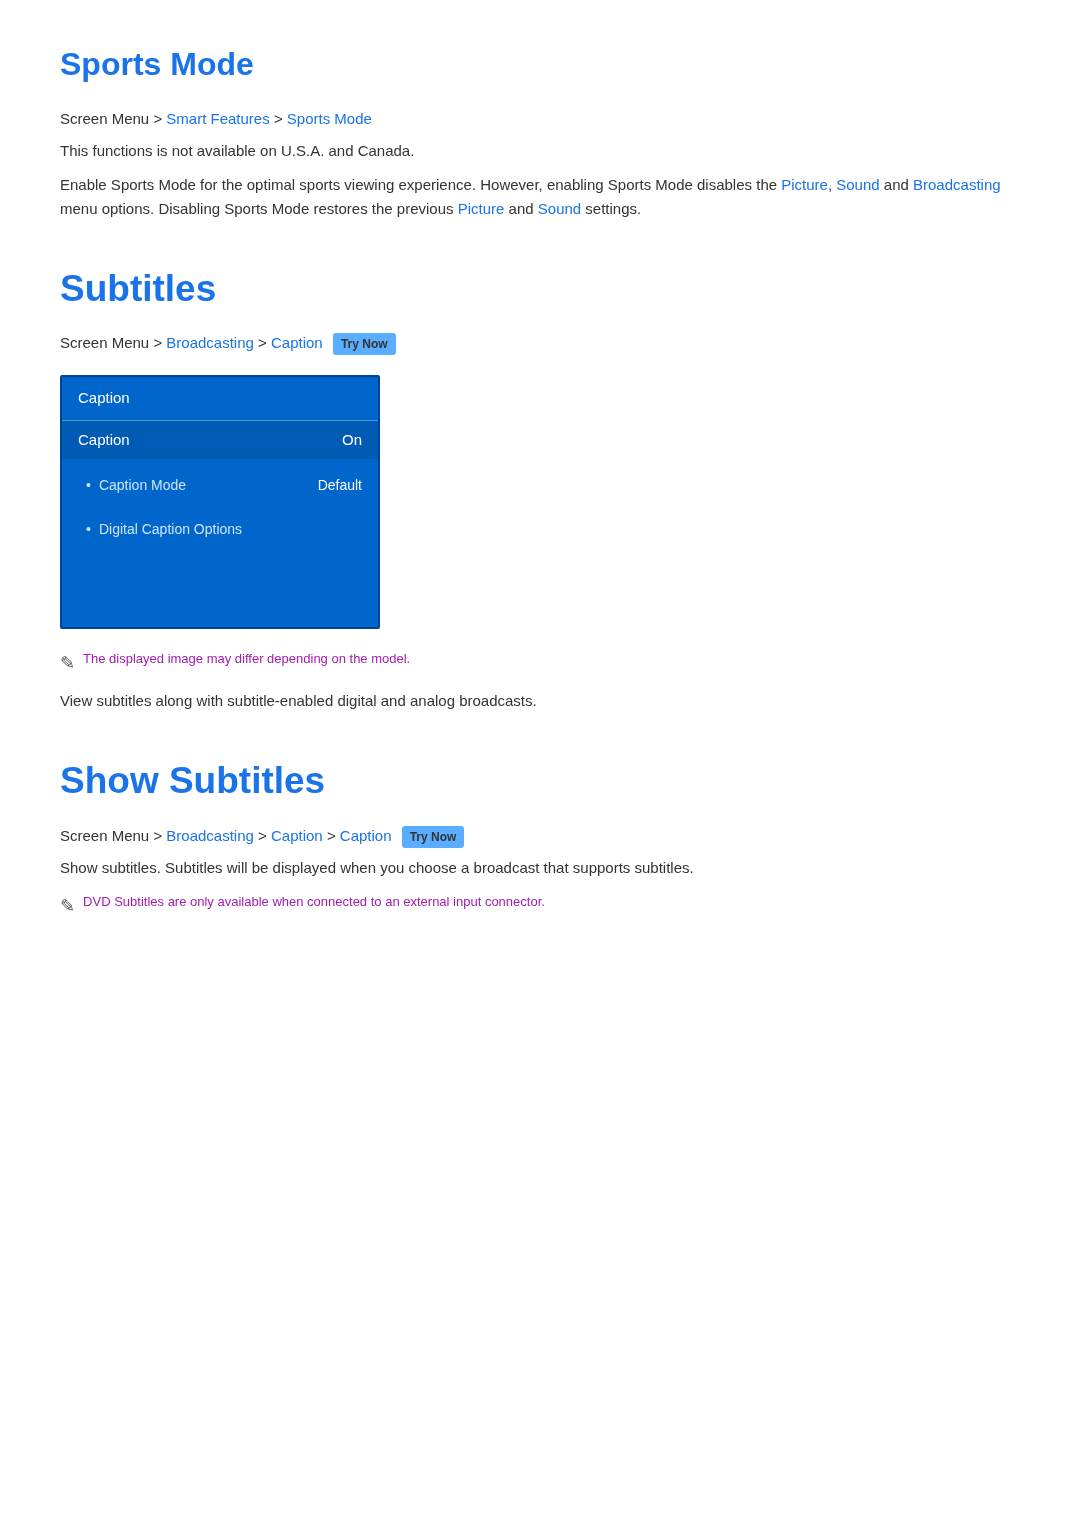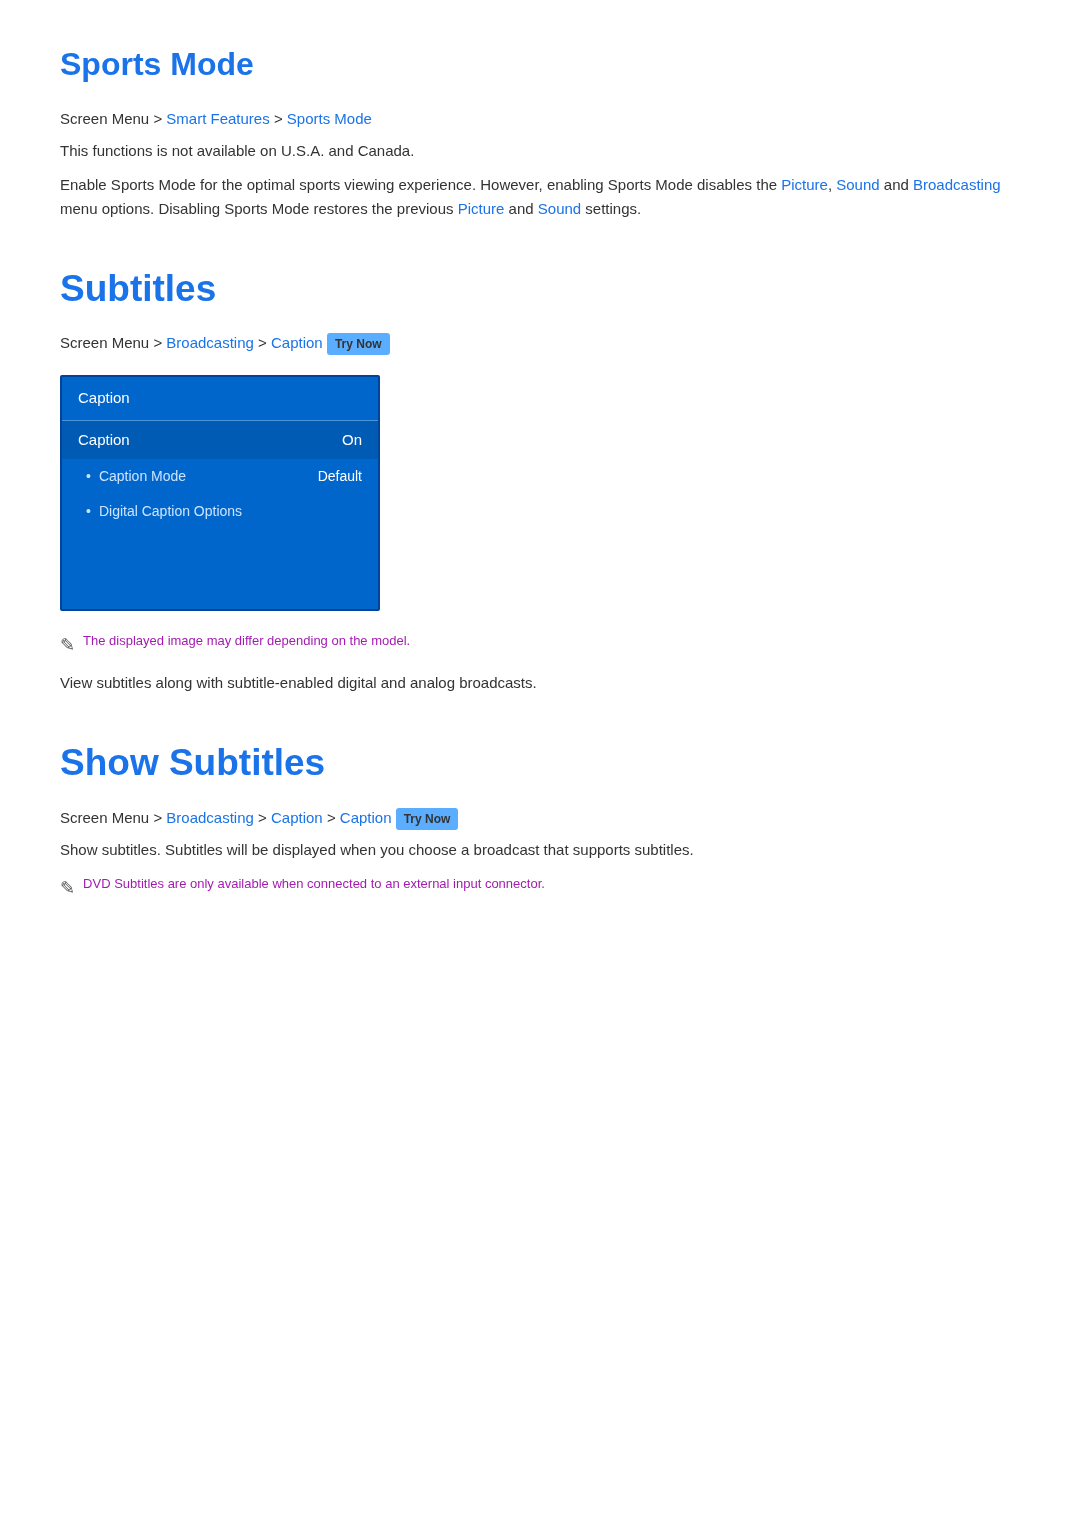--- a/index.html
+++ b/index.html
@@ -83,21 +83,21 @@
       color: white;
     }
 
     .caption-menu-row .value {
       color: white;
     }
 
     .caption-menu-subitem {
       display: flex;
       align-items: flex-end;
-      padding: 7px 16px 7px 24px;
+      padding: 16px 16px 7px 24px;
       font-size: 14px;
       color: #cce4ff;
     }
 
     .caption-menu-subitem::before {
       content: "•";
       margin-right: 8px;
       color: #cce4ff;
     }
 
@@ -131,20 +131,21 @@
     }
 
     .try-now-badge {
       display: inline-block;
       background: #5aadff;
       color: white;
       font-size: 12px;
       font-weight: bold;
       padding: 2px 8px;
       border-radius: 3px;
+      margin-left: 6px;
       vertical-align: middle;
     }
 
     .section-block {
       margin-bottom: 40px;
     }
   </style>
 </head>
 <body>
 

